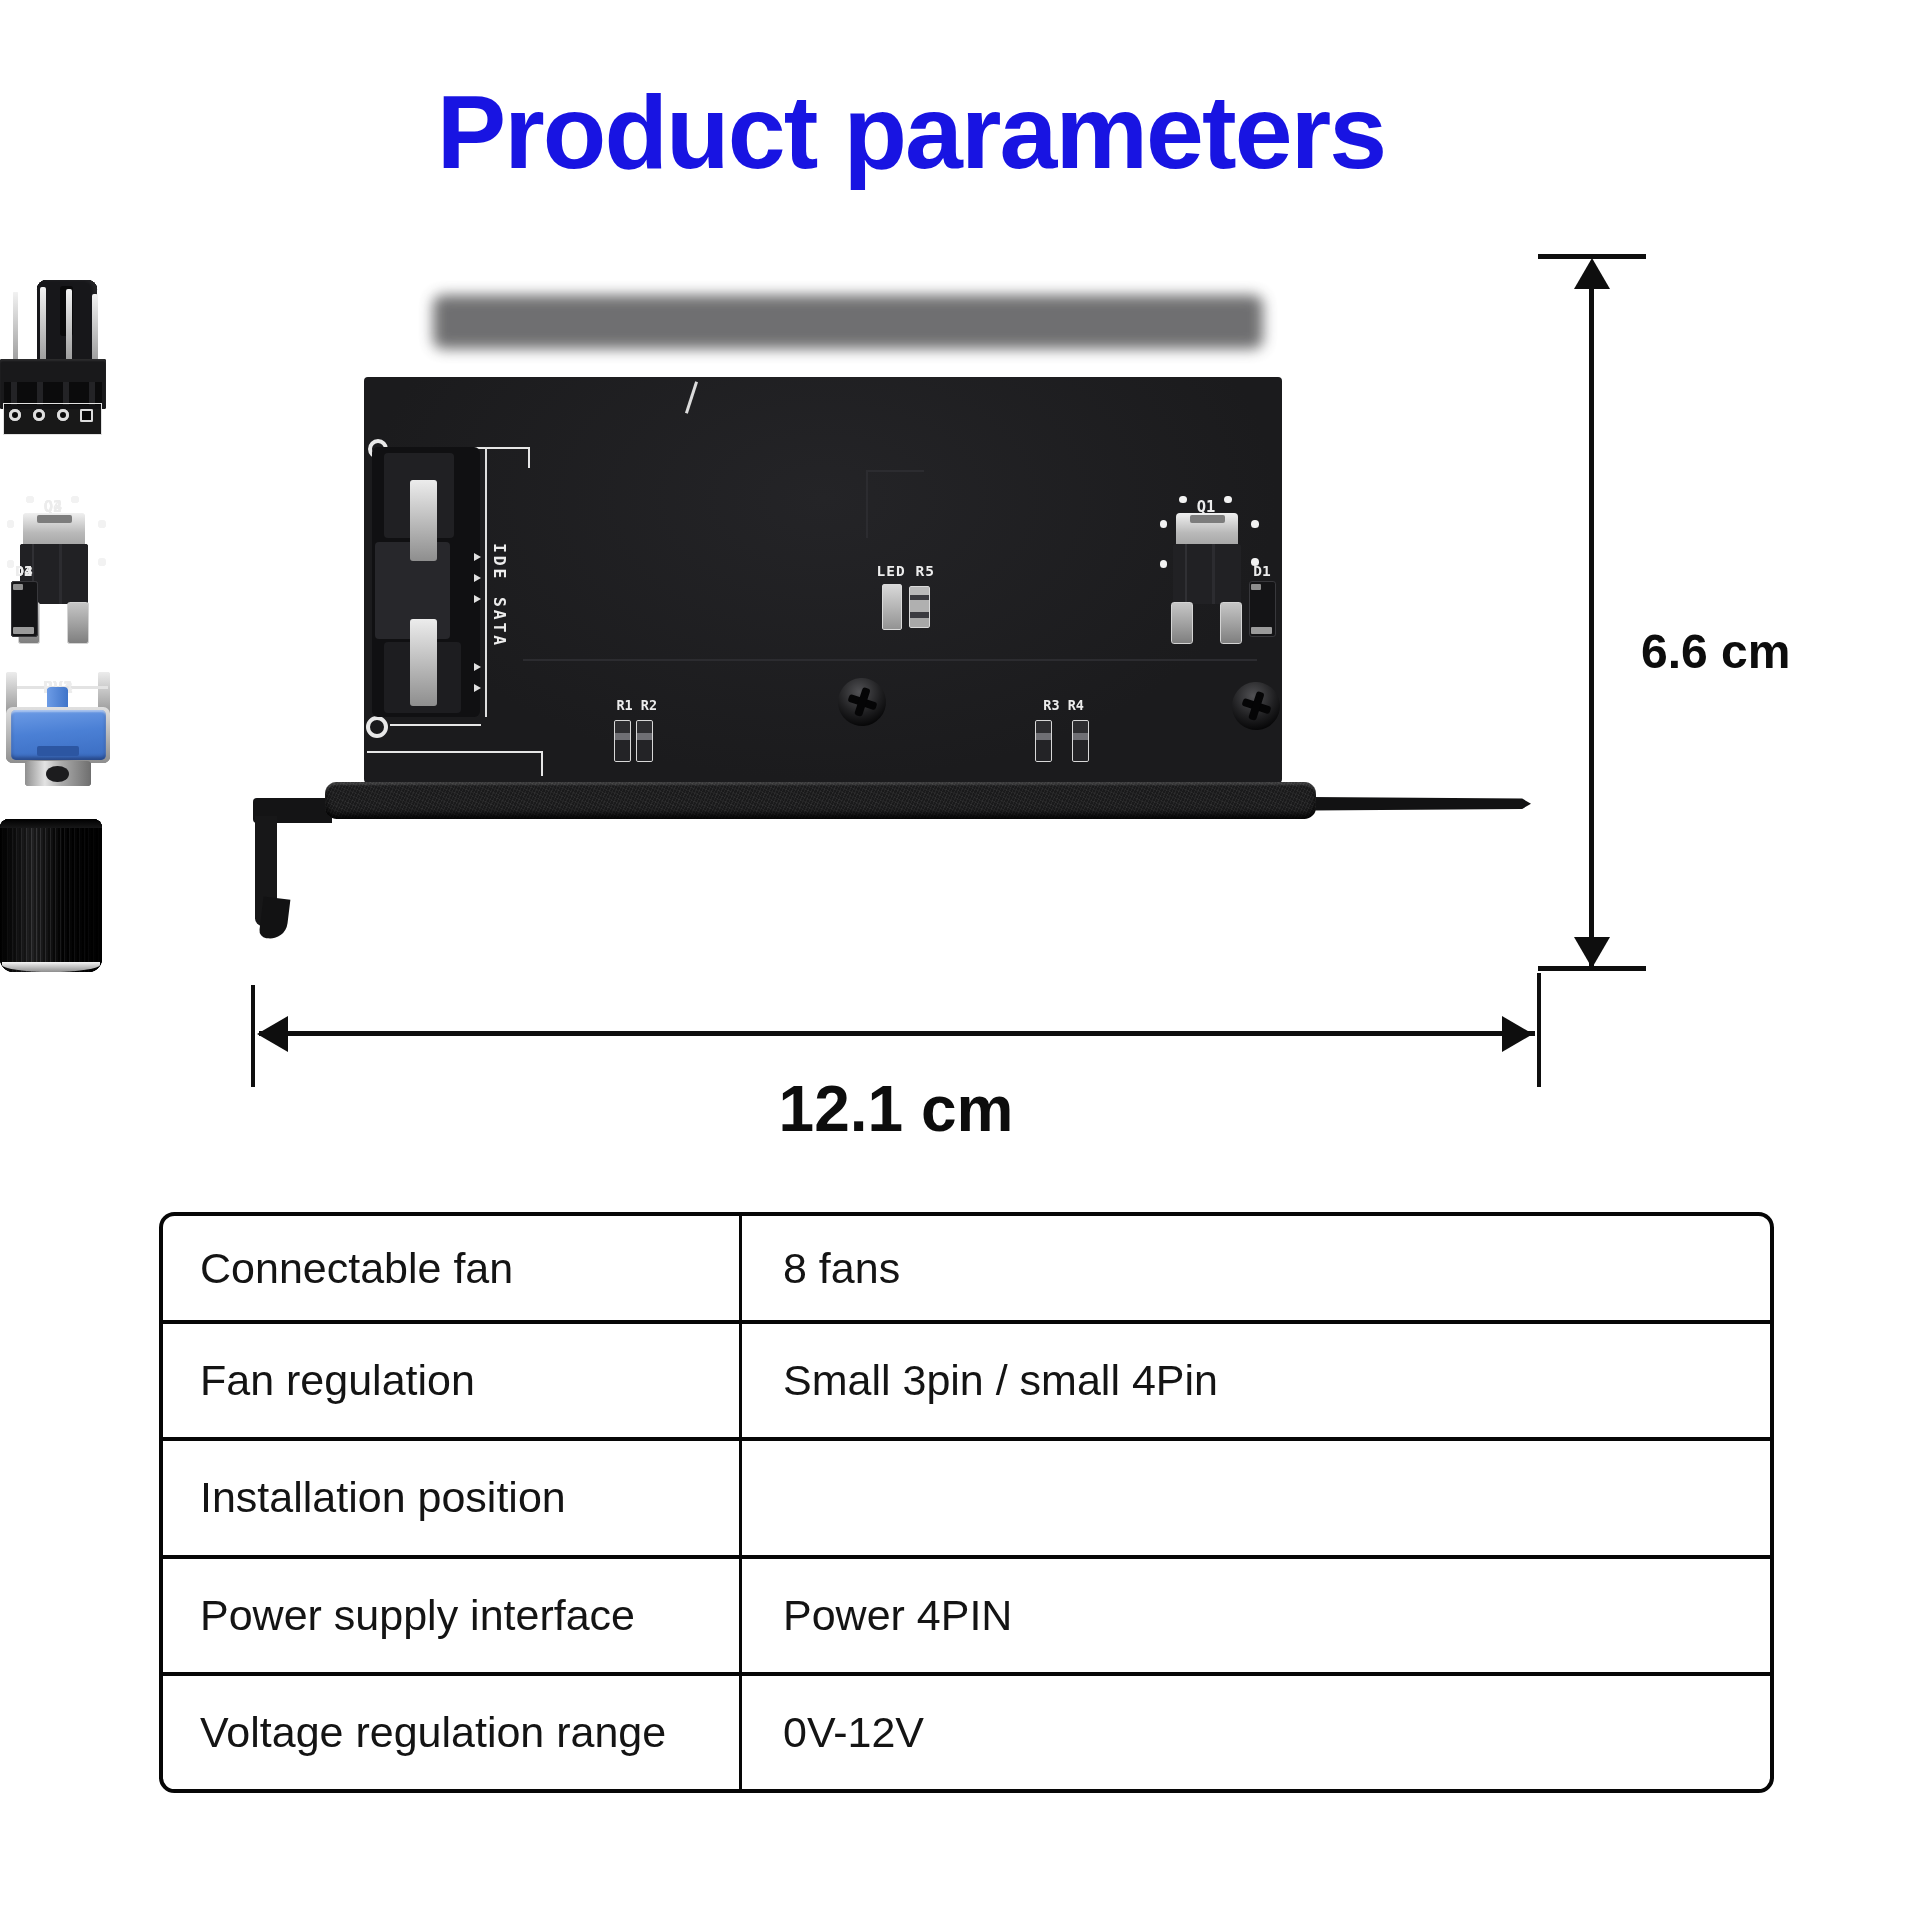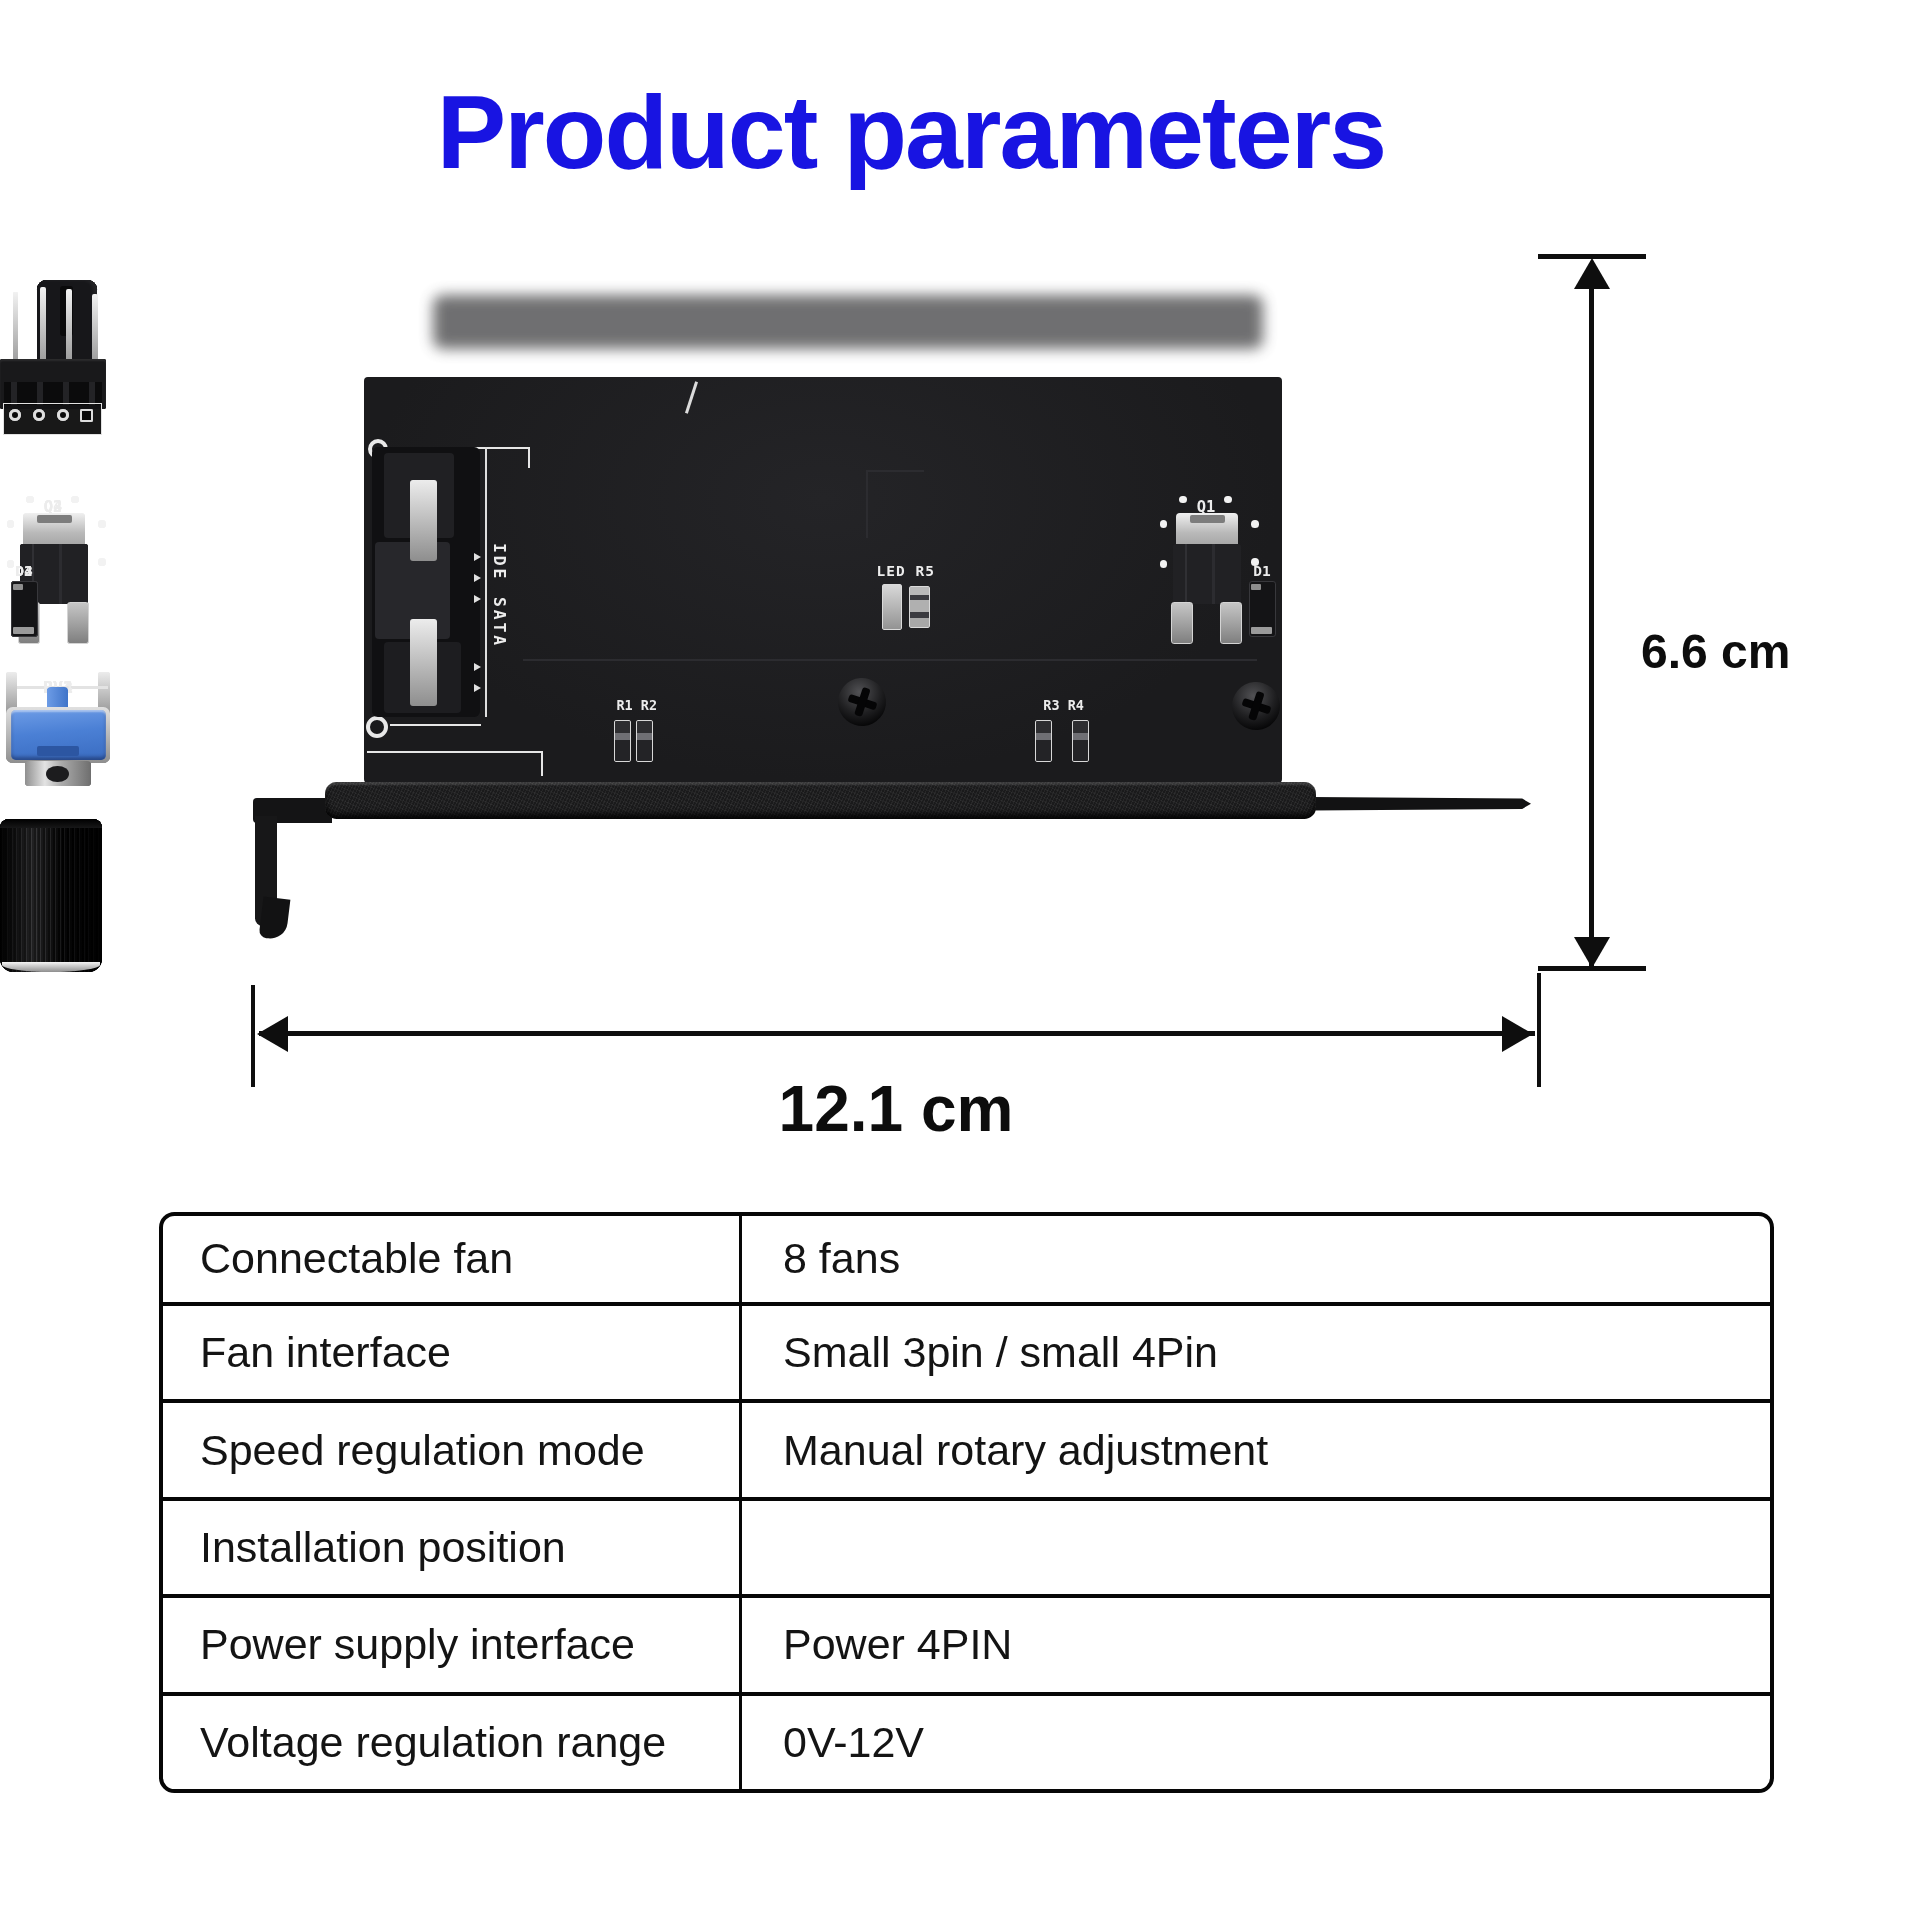--- a/index.html
+++ b/index.html
@@ -513,26 +513,22 @@
   <div class="arr lf"></div>
   <div class="arr rt"></div>
   <div class="wlabel">12.1 cm</div>
 
   <div class="spec">
     <div class="trow">
       <div class="tcl">Connectable fan</div>
       <div class="tcr">8 fans</div>
     </div>
     <div class="trow">
-      <div class="tcl">Fan interface</div>
+      <div class="tcl">Fan regulation</div>
       <div class="tcr">Small 3pin / small 4Pin</div>
-    </div>
-    <div class="trow">
-      <div class="tcl">Speed regulation mode</div>
-      <div class="tcr">Manual rotary adjustment</div>
     </div>
     <div class="trow">
       <div class="tcl">Installation position</div>
     </div>
     <div class="trow">
       <div class="tcl">Power supply interface</div>
       <div class="tcr">Power 4PIN</div>
     </div>
     <div class="trow">
       <div class="tcl">Voltage regulation range</div>

